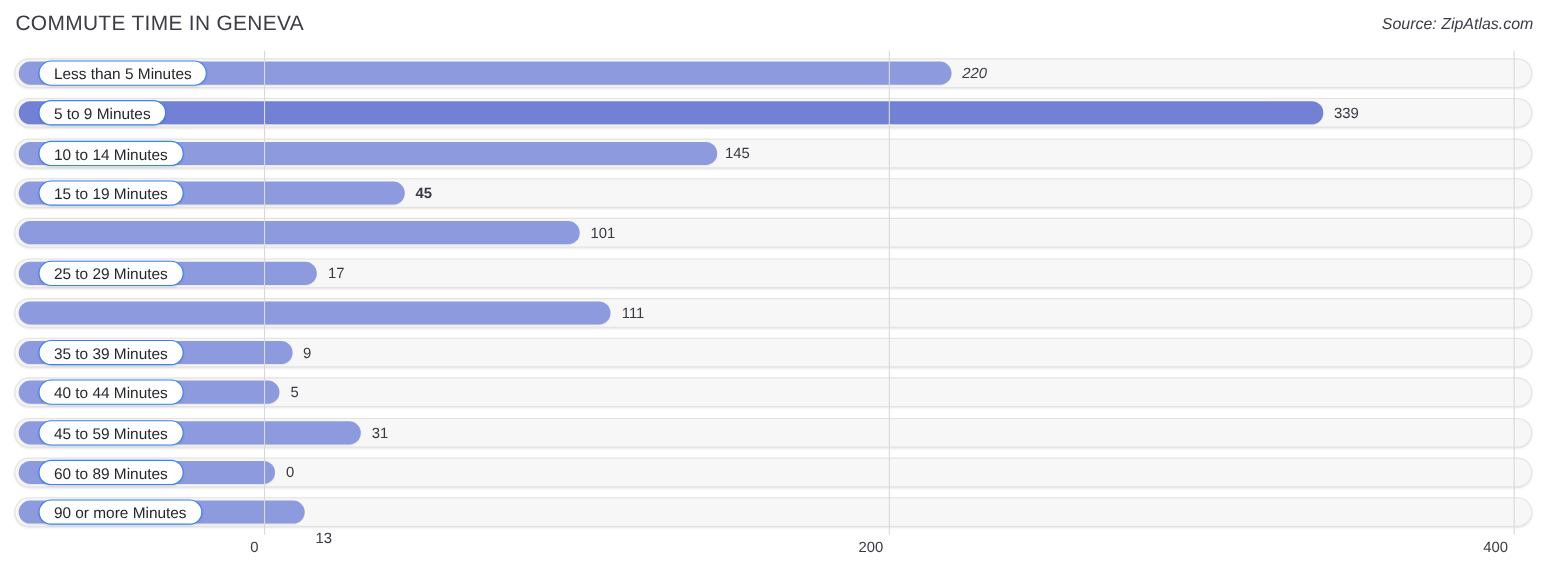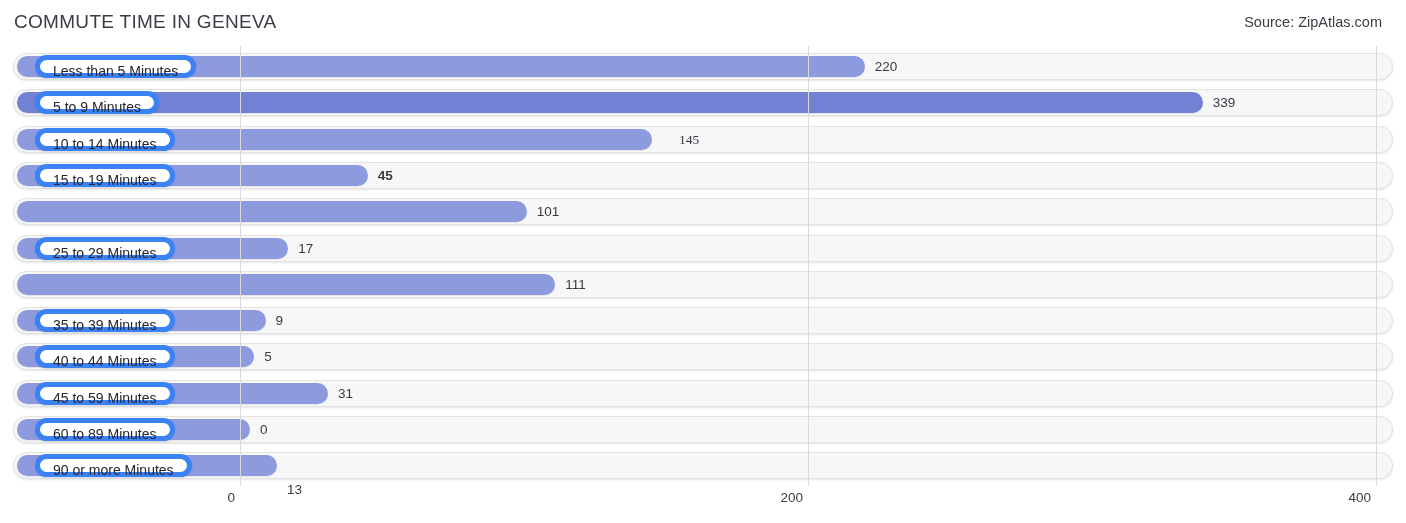--- a/index.html
+++ b/index.html
@@ -29,23 +29,24 @@
     left: 14px;
     top: 11px;
     font-size: 19px;
     letter-spacing: 0.3px;
     color: #3c3c46;
     font-weight: 400;
     white-space: nowrap;
   }
   .chart-source {
     position: absolute;
-    right: 24px;
+    right: 12px;
     top: 14px;
     font-size: 14.5px;
+    font-style: italic;
     color: #3c3c46;
     white-space: nowrap;
   }
 
   
   .plot {
     position: absolute;
     left: 0;
     top: 46px;
     width: 1406px;
@@ -109,21 +110,21 @@
     white-space: nowrap;
   }
   .cat-pill {
     position: absolute;
     left: 22px;
     top: 2px;
     height: 23px;
     line-height: 22px;
     padding: 0 13px;
     background: #ffffff;
-    border: 5px solid #3b82f6;
+    border: 1px solid #3b82f6;
     border-radius: 12px;
     font-size: 14px;
     color: #26262c;
     white-space: nowrap;
     box-shadow: 0 1px 2px rgba(0,0,0,0.13);
     z-index: 4;
   }
 
   
   .axis {
@@ -152,33 +153,33 @@
     <div class="chart-title">COMMUTE TIME IN GENEVA</div>
     <div class="chart-source">Source: ZipAtlas.com</div>
   </div>
 
   <div class="plot">
     <div class="rows" id="rows">
         <div class="row" style="top: 7px;">
           <div class="track"></div>
           <div class="bar" style="width: 847.8px;"></div>
           <div class="cat-pill">Less than 5 Minutes</div>
-          <div class="bar-value" style="left: 861.8px;">220</div>
+          <div class="bar-value" style="left: 861.8px; font-style: italic;">220</div>
         </div>
         <div class="row" style="top: 43.3px;">
           <div class="track"></div>
           <div class="bar strong" style="width: 1185.76px;"></div>
           <div class="cat-pill">5 to 9 Minutes</div>
           <div class="bar-value" style="left: 1199.76px;">339</div>
         </div>
         <div class="row" style="top: 79.6px;">
           <div class="track"></div>
           <div class="bar" style="width: 634.8px;"></div>
           <div class="cat-pill">10 to 14 Minutes</div>
-          <div class="bar-value" style="left: 666px; font-family: Liberation Serif, serif;">145</div>
+          <div class="bar-value" style="left: 646px;">145</div>
         </div>
         <div class="row" style="top: 115.9px;">
           <div class="track"></div>
           <div class="bar" style="width: 350.8px;"></div>
           <div class="cat-pill">15 to 19 Minutes</div>
           <div class="bar-value" style="left: 364.8px; font-weight: bold;">45</div>
         </div>
         <div class="row" style="top: 152.2px;">
           <div class="track"></div>
           <div class="bar" style="width: 509.84px;"></div>

